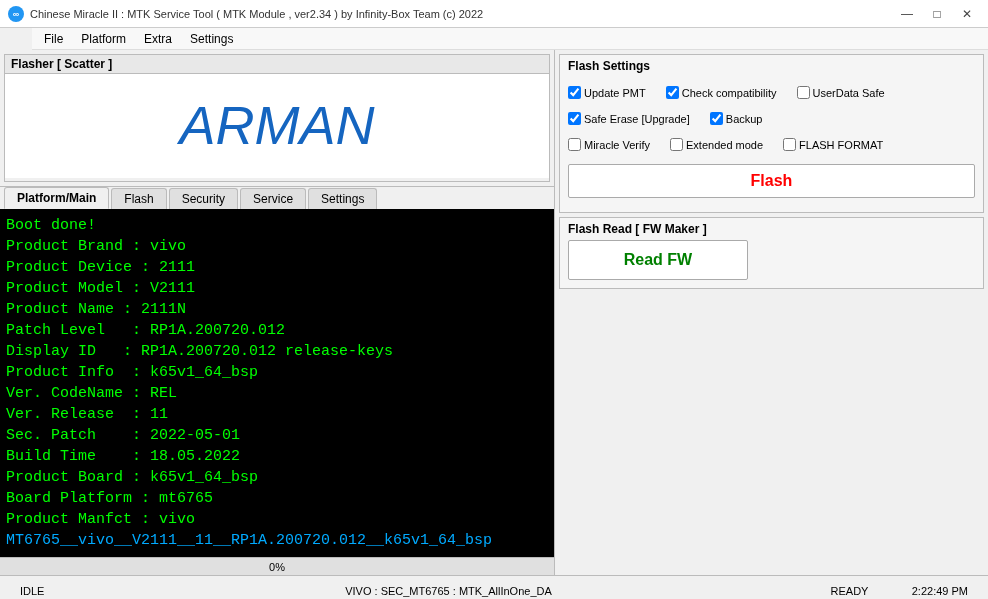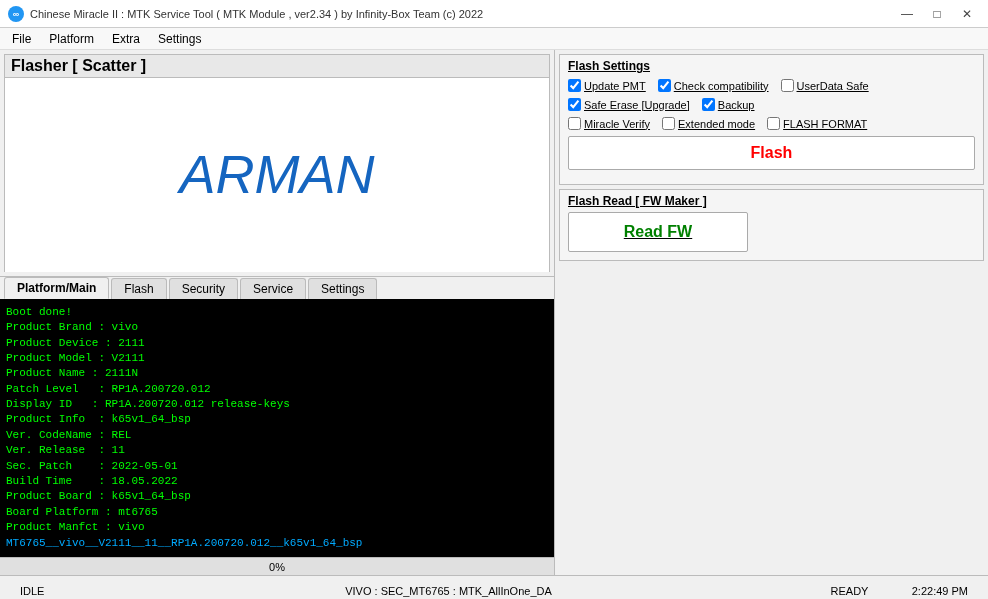--- a/index.html
+++ b/index.html
@@ -60,20 +60,21 @@
 
     
     #menu-bar {
       background: #f8f8f8;
       border-bottom: 1px solid #ddd;
       height: 22px;
       display: flex;
       align-items: center;
       padding: 0 4px;
       gap: 2px;
+      margin-left: 32px;
     }
     .menu-item {
       padding: 2px 8px;
       cursor: pointer;
       font-size: 12px;
       color: #000;
       border-radius: 2px;
     }
 
     
@@ -91,21 +92,21 @@
     }
     #flasher-section {
       border: 1px solid #bbb;
       margin: 4px;
       height: 270px;
     }
     #flasher-title {
       background: #e8e8e8;
       border-bottom: 1px solid #bbb;
       padding: 2px 6px;
-      font-size: 16px;
+      font-size: 12px;
       font-weight: bold;
     }
     #flasher-content {
       background: white;
       height: calc(100% - 22px);
       display: flex;
       align-items: center;
       justify-content: center;
       overflow: hidden;
     }
@@ -124,33 +125,32 @@
       flex: 1;
       padding: 4px;
       display: flex;
       flex-direction: column;
       gap: 4px;
     }
     .settings-group {
       border: 1px solid #bbb;
       padding: 4px 8px 8px 8px;
       background: #f5f5f5;
-      text-decoration: underline;
     }
     .settings-group-title {
       font-size: 12px;
       font-weight: bold;
       margin-bottom: 4px;
       color: #000;
     }
     .checkbox-row {
       display: flex;
       align-items: center;
-      gap: 12px;
-      margin: 6px 0;
+      gap: 20px;
+      margin: 13px 0;
       flex-wrap: wrap;
     }
     .checkbox-item {
       display: flex;
       align-items: center;
       gap: 3px;
       font-size: 11px;
       cursor: pointer;
     }
     .checkbox-item input[type="checkbox"] {
@@ -219,21 +219,21 @@
       background: #f0f0f0;
       border-bottom: 1px solid #f0f0f0;
       font-weight: bold;
     }
 
     
     #log-area {
       background: #000;
       color: #0f0;
       font-family: 'Courier New', Courier, monospace;
-      font-size: 11px;
+      font-size: 15px;
       padding: 6px;
       flex: 1;
       overflow-y: auto;
       height: 215px;
     }
     #log-area .log-line {
       line-height: 1.4;
       white-space: pre;
     }
     #log-area .log-line.boot { color: #00ff00; }

